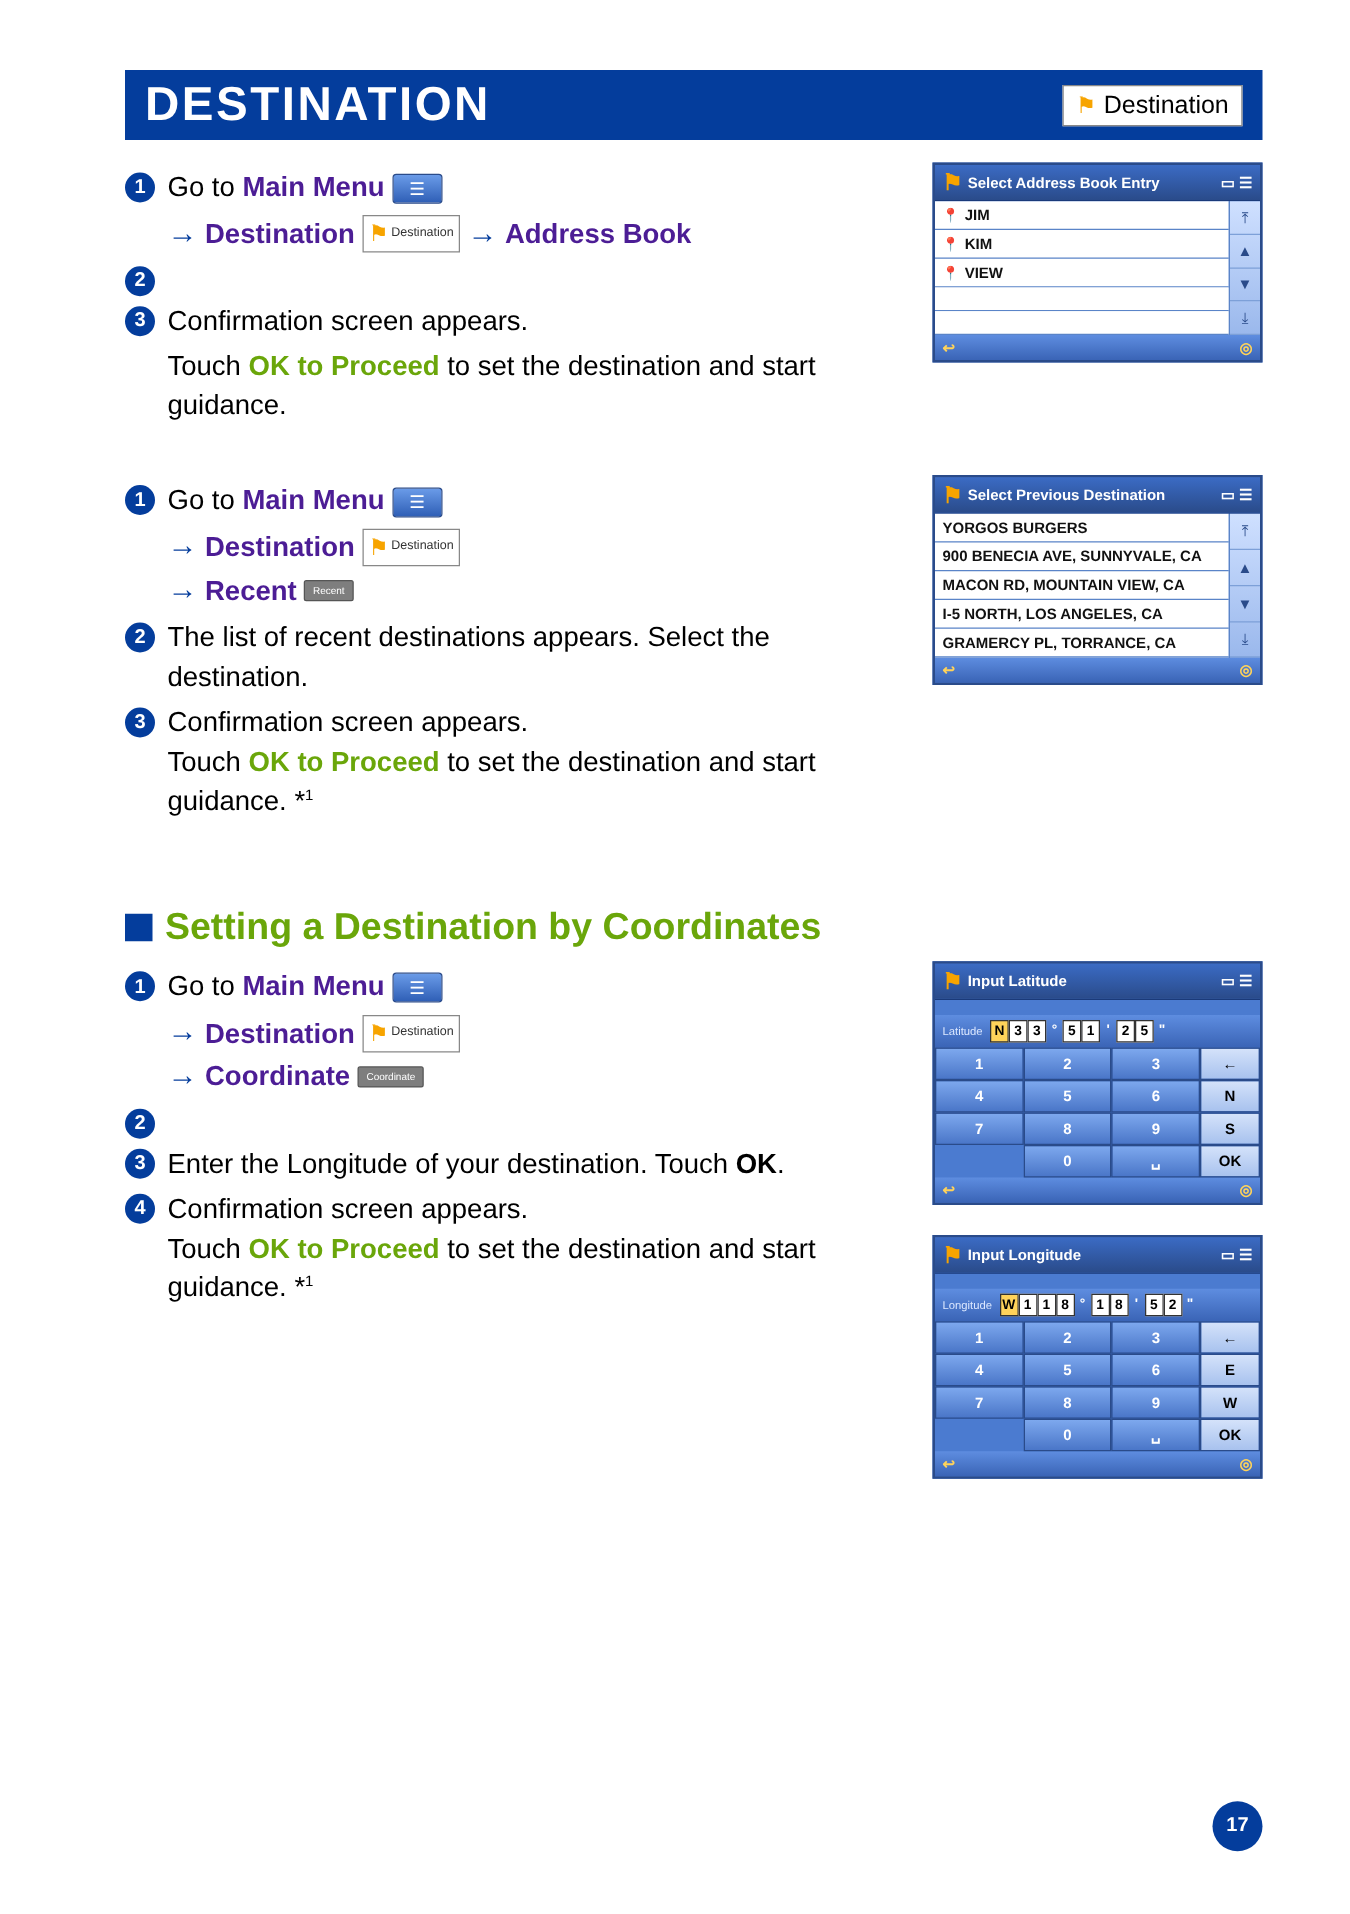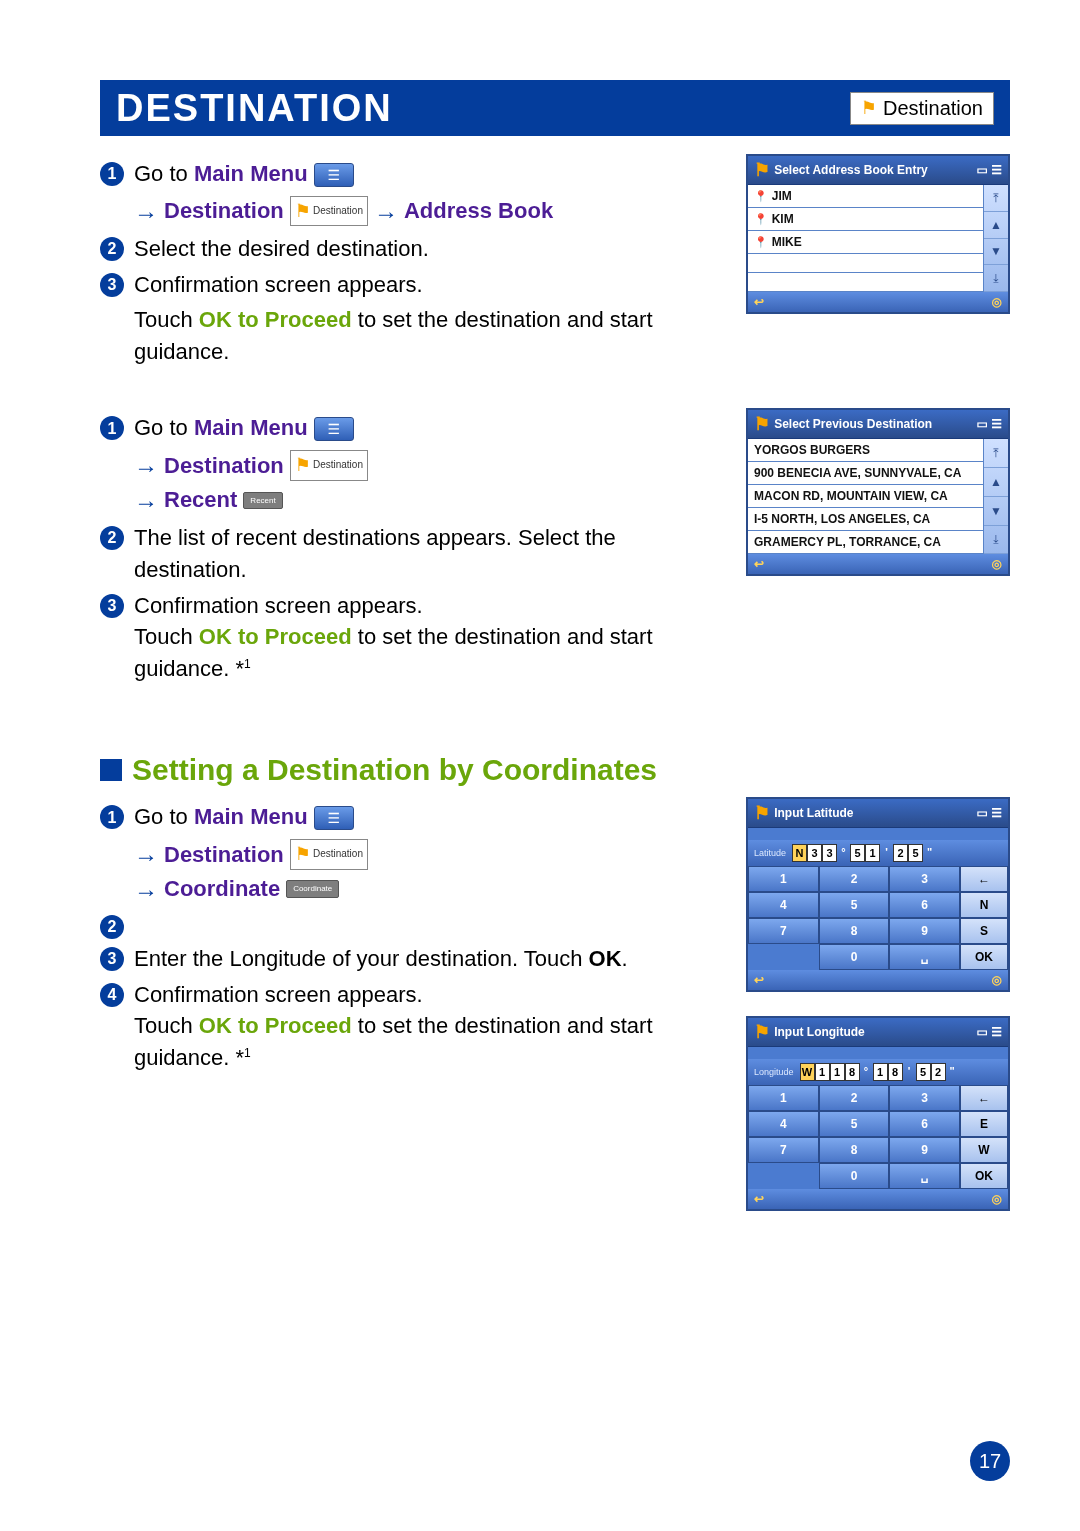--- a/index.html
+++ b/index.html
@@ -5,21 +5,21 @@
   body {
     margin: 0;
     font-family: Arial, Helvetica, sans-serif;
     background: #fff;
     width: 1080px;
     height: 1531px;
     position: relative;
     color: #000;
   }
   .page {
-    padding: 80px 70px 40px 100px;
+    padding: 56px 70px 40px 100px;
   }
   .header-bar {
     background: #043d9c;
     height: 56px;
     display: flex;
     align-items: center;
     justify-content: space-between;
     padding: 0 16px 0 16px;
     margin-bottom: 18px;
   }
@@ -182,22 +182,22 @@
   .coord-box span {
     background:#fff; color:#000; border:1px solid #333;
     width:13px; height:16px; display:inline-flex; align-items:center; justify-content:center;
     font-size:11px; font-weight:bold;
   }
   .coord-box .lead { background:#ffd35a; }
   .footnote { font-size:16px; margin-top:18px; }
   .page-num {
     position:absolute; bottom:50px; right:70px;
     width:40px; height:40px; border-radius:50%;
-    background:#043d9c; color:#fff; font-weight:normal;
-    display:flex; align-items:center; justify-content:center; font-size:20px;
+    background:#043d9c; color:#fff; font-weight:bold;
+    display:flex; align-items:center; justify-content:center; font-size:16px;
   }
   sup { font-size:12px; }
   .blank-row { height:18px; border-bottom:1px solid #5a84c8; background:#fff; }
 </style>
 </head>
 <body>
 
 <div class="page">
 
   <div class="header-bar">
@@ -223,21 +223,20 @@
         <span class="blue-link">Destination</span>
         <span class="mini-chip">
             <span class="flag">⚑</span>
             <span>Destination</span>
           </span>
         <span class="arrow">→</span>
         <span class="blue-link">Address Book</span>
       </div>
       <div class="step">
         <span class="num">2</span>
-        <span>Select the desired destination.</span>
       </div>
       <div class="step">
         <span class="num">3</span>
         <span>Confirmation screen appears.</span>
       </div>
       <div style="margin-left:34px;">
         <span>Touch </span>
         <span class="green-link">OK to Proceed</span>
         <span> to set the destination and start guidance.</span><br>
       </div>
@@ -253,21 +252,21 @@
           <div class="ss-item">
               <span class="pin">📍</span>
               <span>JIM</span>
             </div>
           <div class="ss-item">
               <span class="pin">📍</span>
               <span>KIM</span>
             </div>
           <div class="ss-item">
               <span class="pin">📍</span>
-              <span>MIKE</span>
+              <span>VIEW</span>
             </div>
           <div class="blank-row"></div>
           <div class="blank-row"></div>
         </div>
         <div class="ss-side">
           <div>⤒</div>
           <div>▲</div>
           <div>▼</div>
           <div>⤓</div>
         </div>

